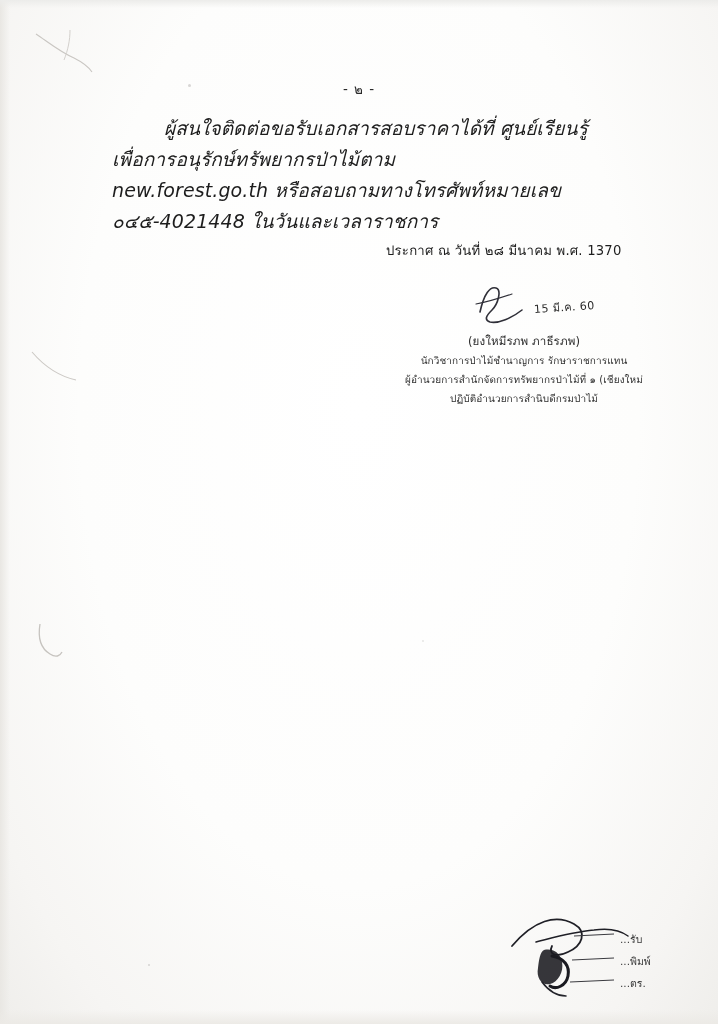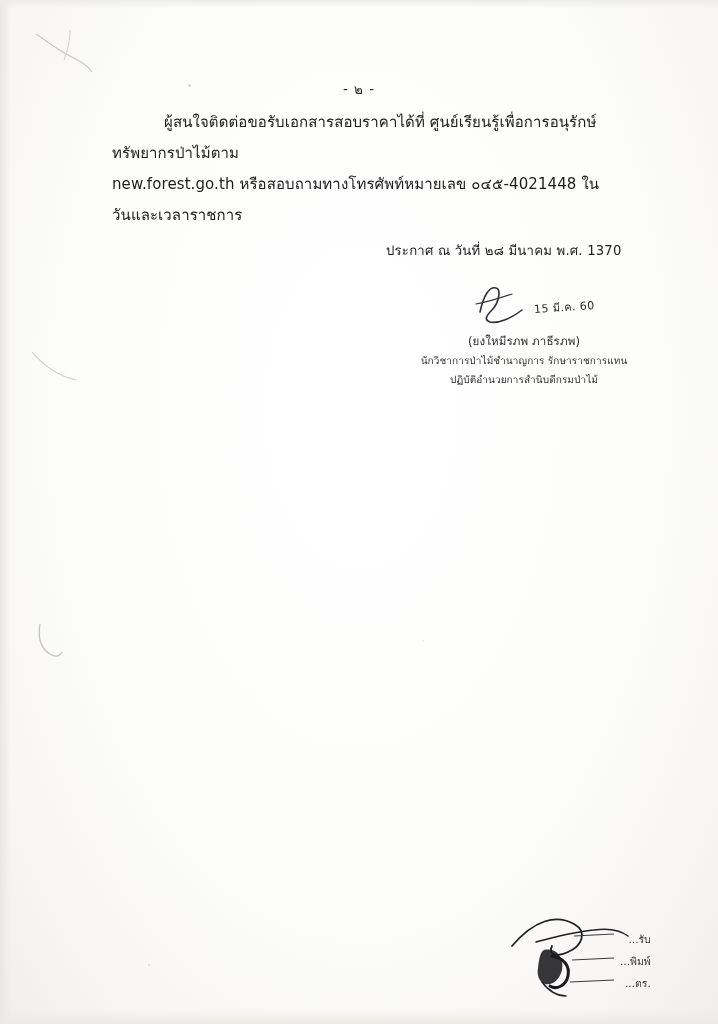--- a/index.html
+++ b/index.html
@@ -45,26 +45,27 @@
     right: 0;
     text-align: center;
     font-size: 13.5px;
     color: #2a2a2a;
     letter-spacing: 1px;
   }
 
   .body-text {
     position: absolute;
     left: 112px;
-    top: 107px;
+    top: 113px;
     width: 500px;
-    font-size: 15px;
+    font-size: 19px;
     line-height: 31px;
     color: #1d1d1d;
     letter-spacing: 0.1px;
+    font-style: italic;
   }
   .body-text p {
     margin: 0;
     white-space: pre-wrap;
   }
   .indent {
     display: inline-block;
     width: 52px;
   }
 
@@ -130,21 +131,21 @@
     left: 0;
     top: 0;
   }
   .stamp-lines {
     position: absolute;
     left: 112px;
     top: 16px;
     font-size: 10.5px;
     color: #3a3a3a;
     line-height: 22px;
-    text-align: right;
+    text-align: left;
   }
   .stamp-lines div { white-space: nowrap; }
 
   
   .smudge { position: absolute; }
   .smudge svg { display: block; }
 
   
   .speck {
     position: absolute;
@@ -197,20 +198,21 @@
   <div class="sign-block">
     <div class="sign-scribble">
       <svg width="120" height="54" viewBox="0 0 120 54">
         <path d="M12 34 C 16 16, 22 8, 28 10 C 34 12, 30 26, 24 32 C 18 38, 16 42, 22 44 C 30 46, 44 40, 54 32" stroke="#2f2f38" stroke-width="1.6" fill="none" stroke-linecap="round"></path>
         <path d="M8 26 C 20 24, 32 20, 44 16" stroke="#2f2f38" stroke-width="1.2" fill="none" stroke-linecap="round"></path>
       </svg>
       <span class="sign-date">15 มี.ค. 60</span>
     </div>
     <div class="sign-name">(ยงใหมีรภพ  ภาธีรภพ)</div>
     <div class="sign-title">นักวิชาการป่าไม้ชำนาญการ รักษาราชการแทน</div>
+    <div class="sign-title">ผู้อำนวยการสำนักจัดการทรัพยากรป่าไม้ที่ ๑ (เชียงใหม่</div>
     <div class="sign-title">ปฏิบัติอำนวยการสำนิบดีกรมป่าไม้</div>
   </div>
 
   <div class="stamp">
     <svg width="190" height="100" viewBox="0 0 190 100">
 
       <path d="M4 34 C 26 8, 48 2, 66 12 C 80 20, 74 34, 60 40 C 48 46, 40 42, 44 34" stroke="#1f1f26" stroke-width="1.8" fill="none" stroke-linecap="round"></path>
       <path d="M28 30 C 44 26, 64 20, 86 18 C 100 16, 112 18, 120 24" stroke="#1f1f26" stroke-width="1.5" fill="none" stroke-linecap="round"></path>
 
       <path d="M36 38 C 44 36, 52 40, 54 50 C 56 60, 50 70, 42 72 C 34 74, 28 66, 30 56 C 31 48, 32 40, 36 38 Z" fill="#1a1a20" opacity="0.88"></path>

